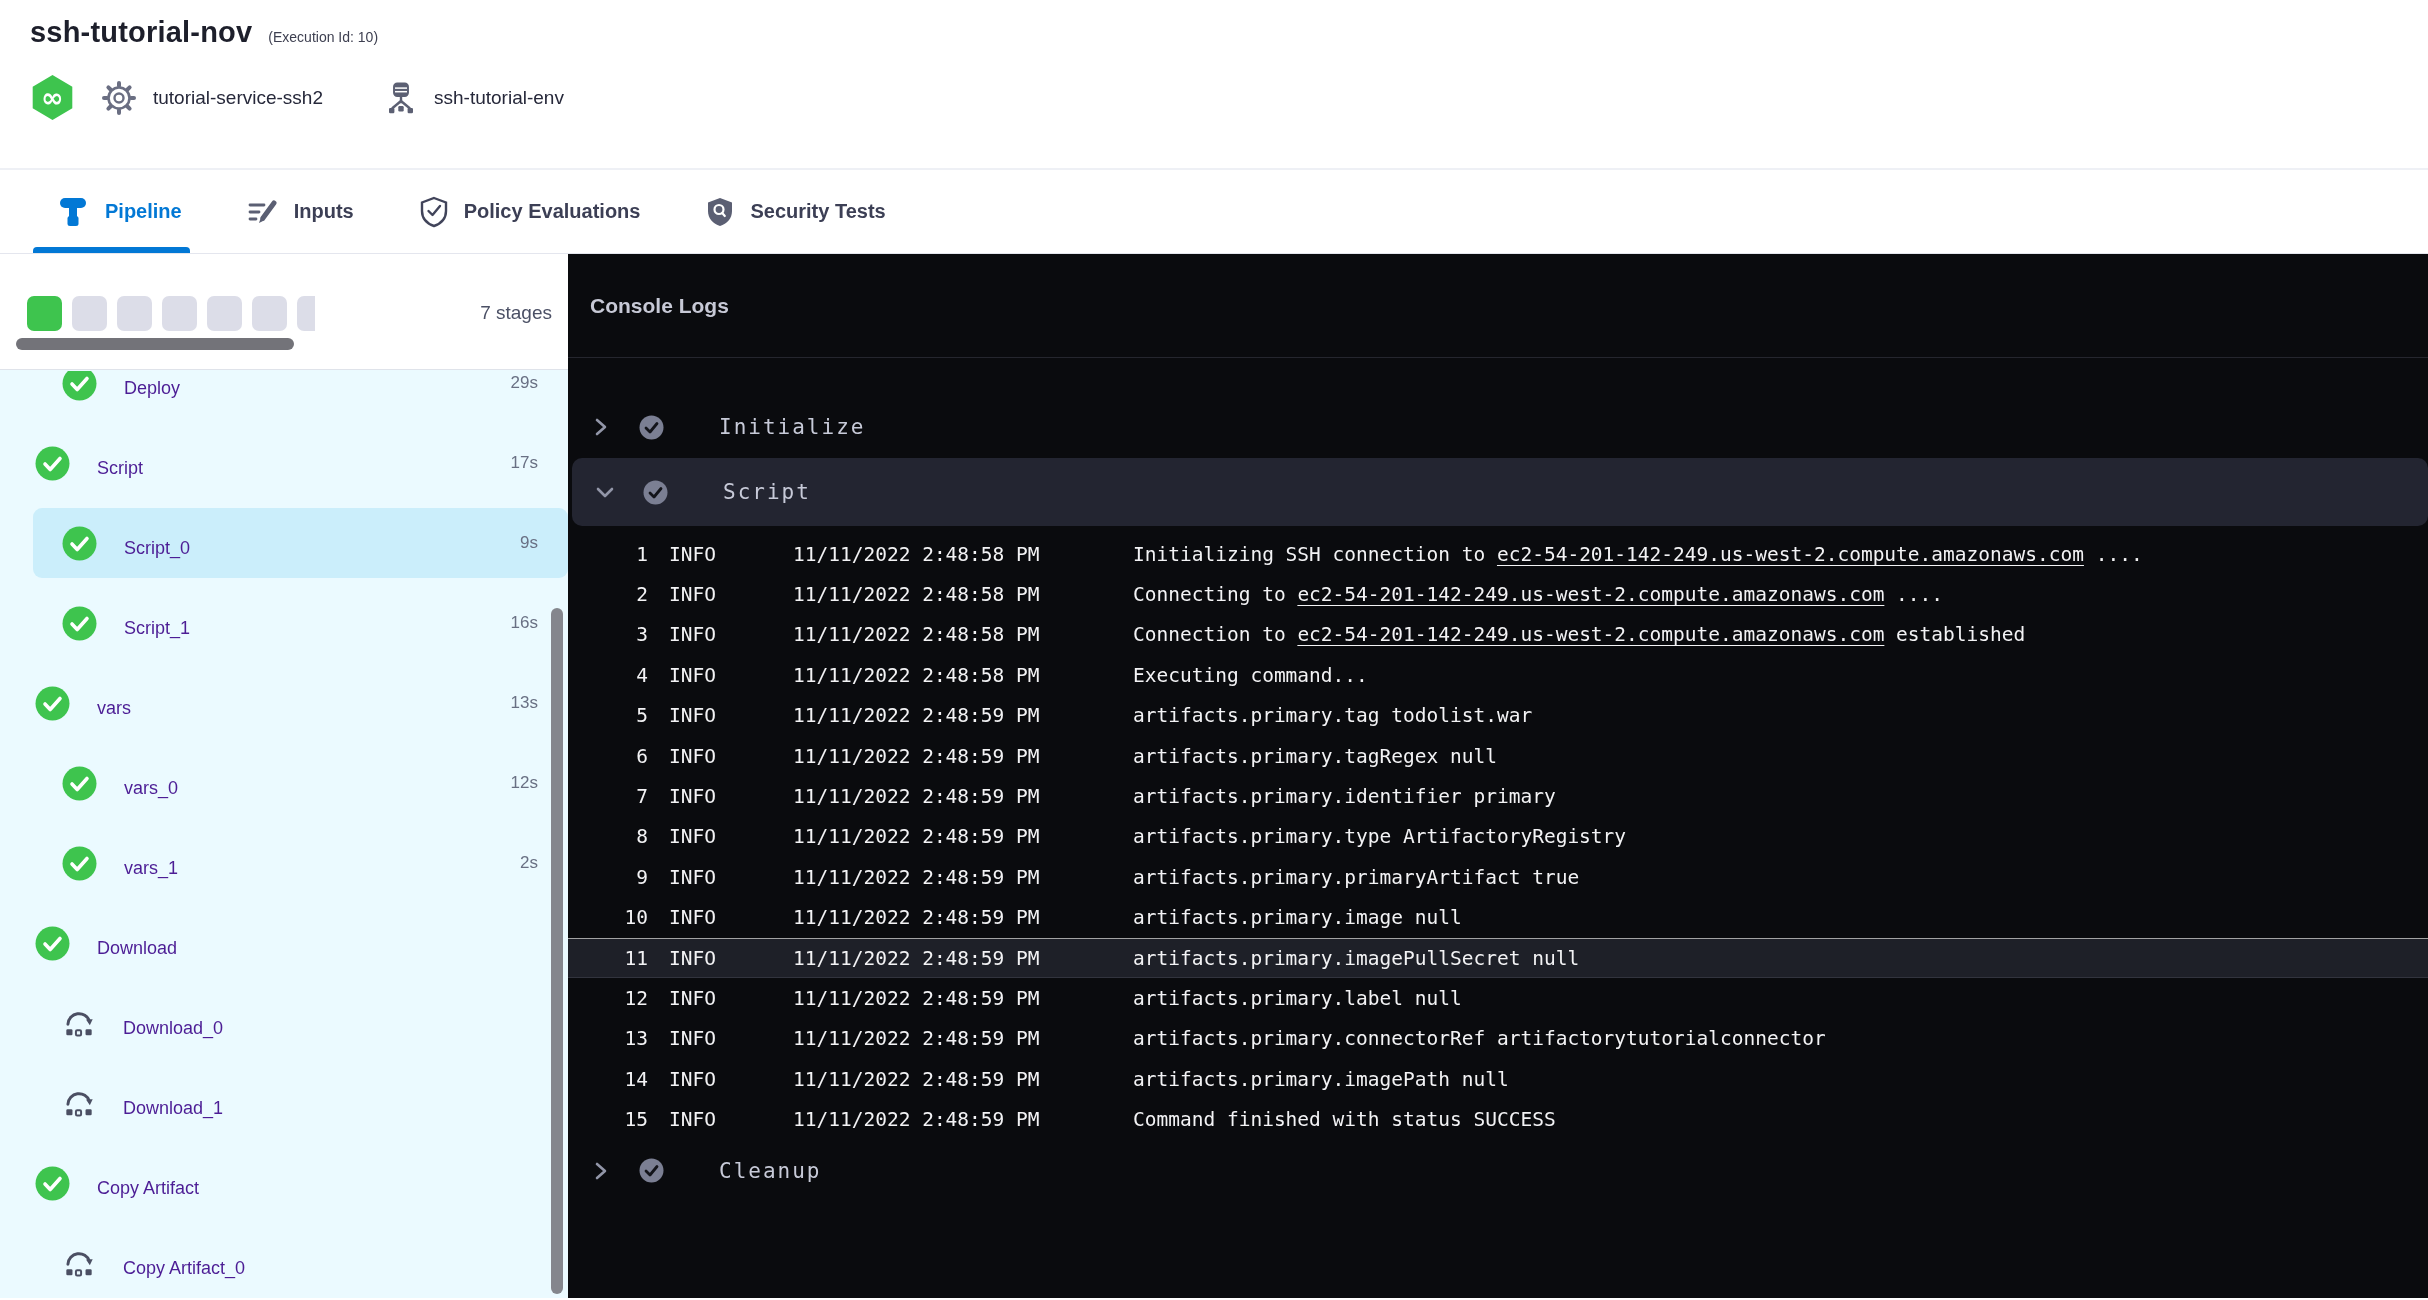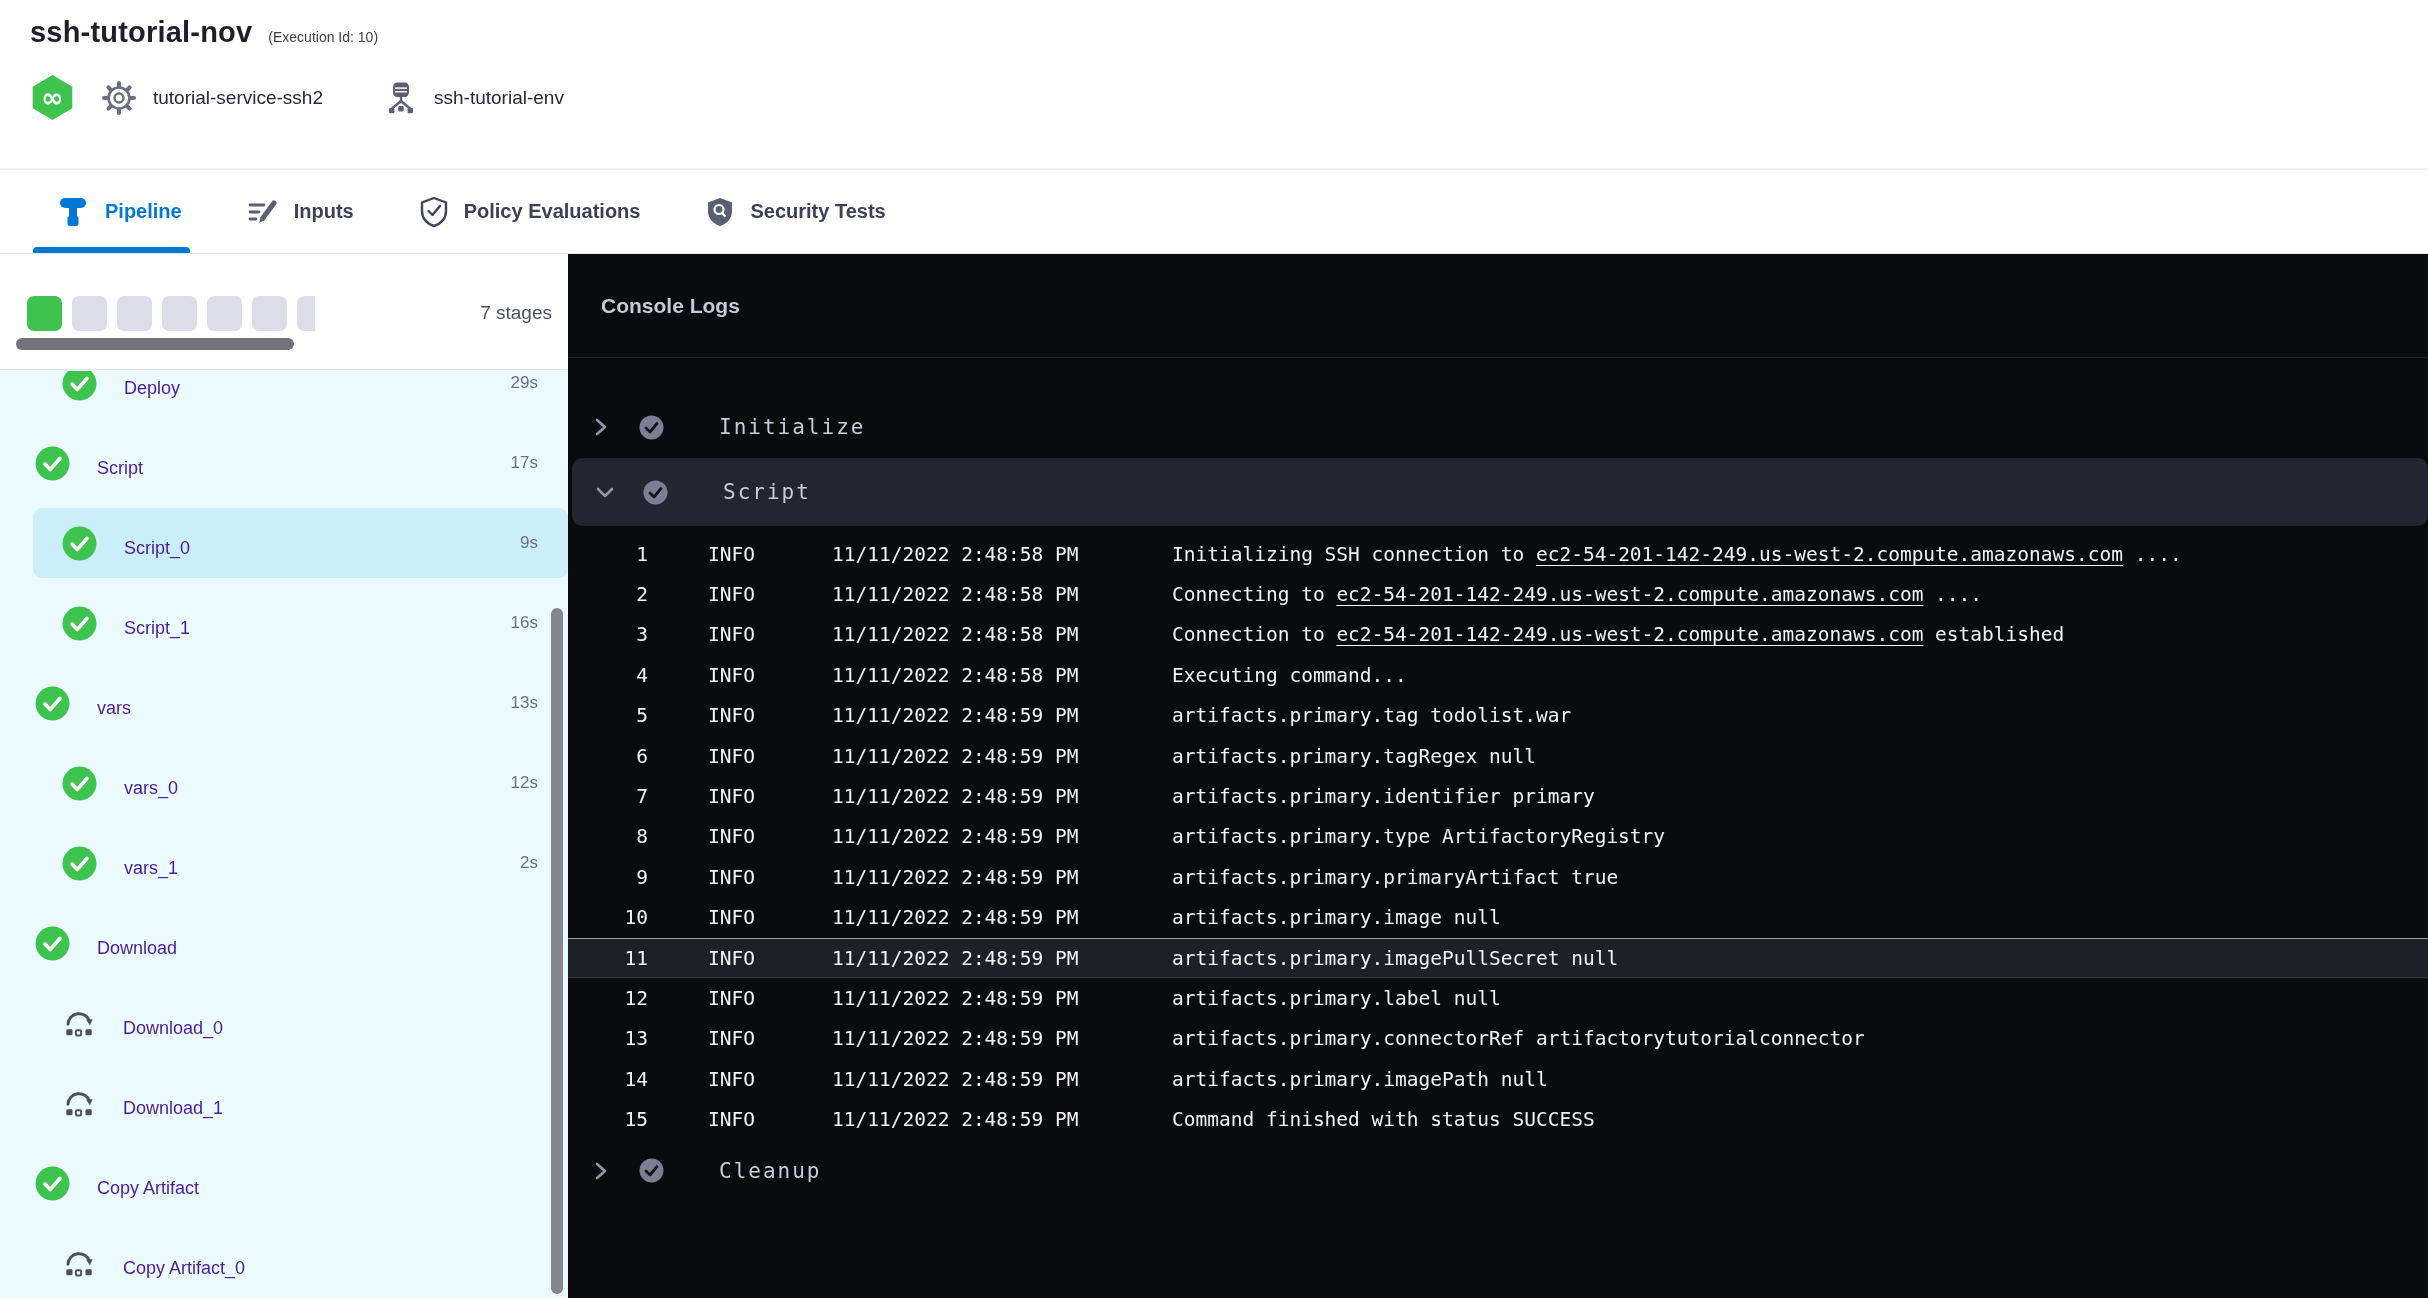--- a/index.html
+++ b/index.html
@@ -53,35 +53,35 @@
   .srow .sicon { position:relative; margin-left:35px; display:flex; }
   .srow.lvl1 .sicon { margin-left:62px; }
   .srow .slabel { position:relative; font-size:18px; color:#4c1d95; margin-left:27px;margin-top:11px; }
   .srow .stime { position:relative; margin-left:auto; margin-right:30px; font-size:17px; color:#697084; }
   .vscrollbar { position:absolute; right:5px; top:354px; width:12px; height:686px;
                 border-radius:6px; background:#84868d; }
 
   
   .console { flex:1; background:#0a0b0e; position:relative; color:#f3f3f5; }
   .console-header { height:104px; border-bottom:1px solid #25262e; display:flex; align-items:center;
-                    padding-left:33px; }
+                    padding-left:22px; }
   .console-title { font-size:21px; font-weight:bold; color:#c7c9d6; }
   .sec { display:flex; align-items:center; height:62px; padding-left:20px; cursor:pointer;
          font-family:"DejaVu Sans Mono", monospace; }
   .sec.first { margin-top:38px; }
   .sec.band { height:68px; background:#232531; border-radius:10px; margin-left:4px; }
   .sec .chev { width:26px; display:flex; justify-content:center; }
   .sec .ccheck { margin-left:24px; display:flex; }
   .sec .seclabel { margin-left:54px; font-size:21px; letter-spacing:2px; color:#c7cad8; }
 
   .logs { margin-top:8px; font-family:"DejaVu Sans Mono", monospace; }
   .logrow { display:flex; align-items:center; height:40.4px; font-size:19.5px; white-space:pre; }
   .logrow.hl { background:#1e2028; border-top:1px solid #a3a3a3; border-bottom:1px solid #32343e; }
   .lnum { flex:0 0 80px; text-align:right; }
-  .llevel { flex:0 0 60px; margin-left:60px; }
+  .llevel { flex:0 0 60px; margin-left:21px; }
   .ltime { flex:0 0 296px; margin-left:64px; }
   .lmsg { margin-left:44px; }
   .lmsg .link { text-decoration:underline; text-underline-offset:4px; cursor:pointer; }
 </style>
 </head>
 <body>
 
 <div class="header">
   <div class="title-row">
     <span class="page-title">ssh-tutorial-nov</span>

